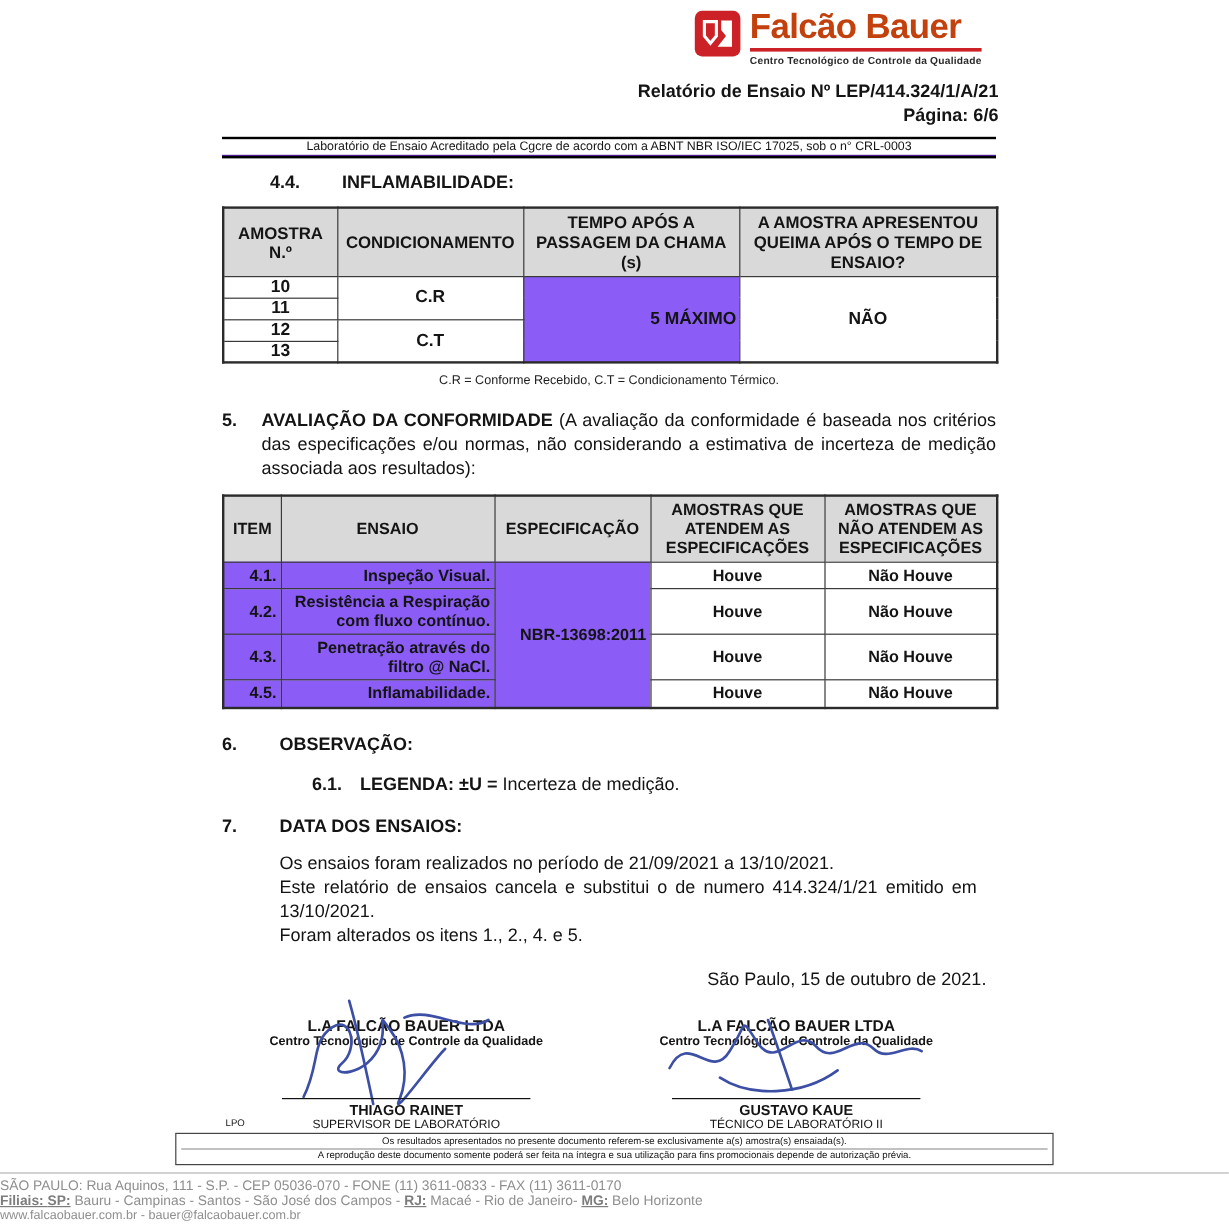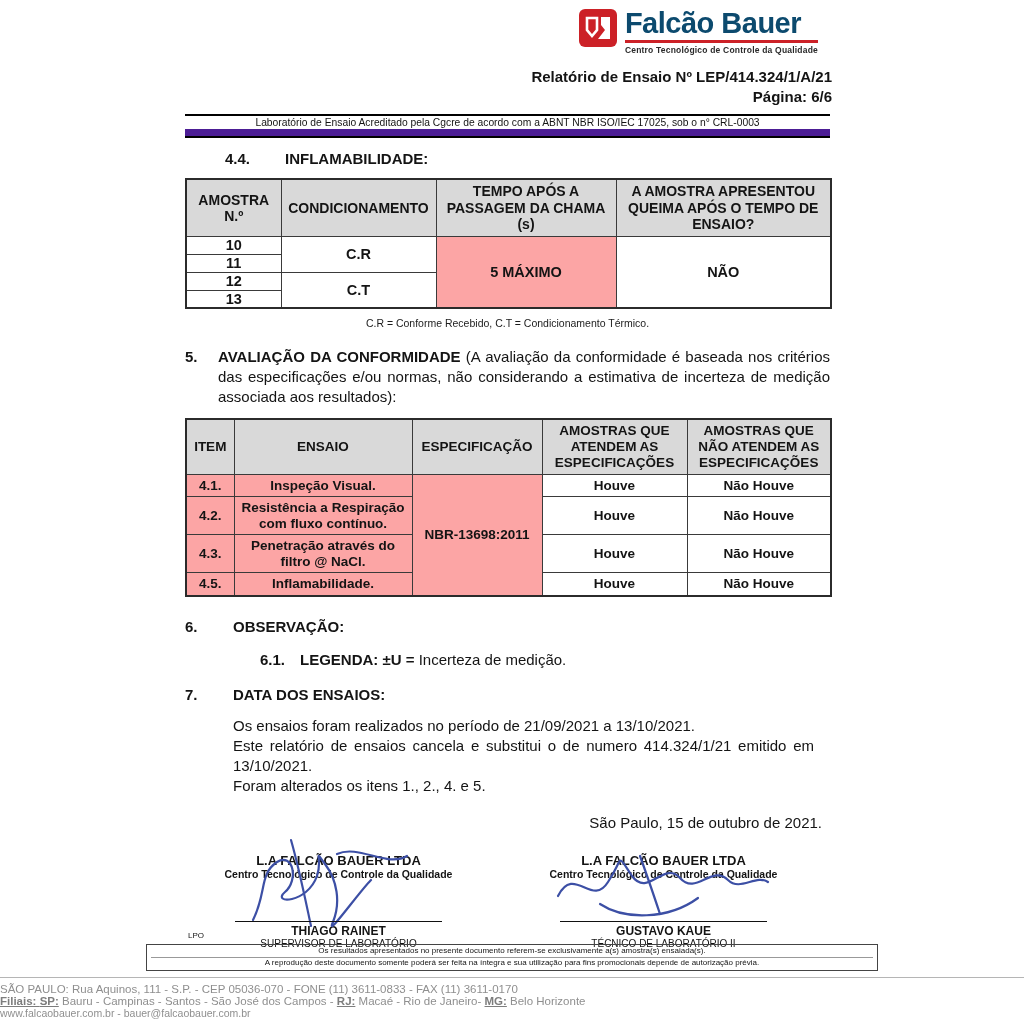--- a/index.html
+++ b/index.html
@@ -9,45 +9,45 @@
     font-family: "Liberation Sans", sans-serif;
     color: #141414;
     position: relative; overflow: hidden;
   }
   .page { position: relative; width: 1024px; height: 1024px; padding-top: 8px; }
 
   
   .logo-row { display: flex; justify-content: flex-end; padding-right: 206px; }
   .logo-block { display: flex; align-items: flex-start; gap: 7px; }
   .logo-icon { width: 40px; height: 40px; flex: none; }
-  .brand { font-size: 29px; font-weight: bold; letter-spacing: -0.5px; line-height: 1.05; color: #0c4a6e; }
+  .brand { font-size: 29px; font-weight: bold; letter-spacing: -0.5px; line-height: 1.05; color: #c2410c; }
   .brand-rule { height: 3px; margin: 2px 0; }
   .brand-sub { font-size: 8.5px; font-weight: bold; color: #2a2a2a; letter-spacing: 0.2px; }
 
   
   .report-head { margin-top: 12px; padding-right: 192px; text-align: right; font-weight: bold; font-size: 15px; line-height: 1.3; }
 
   
   .accred { margin: 8px 0 0 185px; width: 645px; border-top: 2px solid #000; border-bottom: 2px solid #000; }
   .accred-line { font-size: 10.3px; text-align: center; padding: 1px 0; }
-  .accred-line.first { border-bottom: 7px solid #4c1d95; }
+  .accred-line.first { border-bottom: 1px solid #4c1d95; }
 
   
   .content { margin-left: 185px; width: 645px; }
 
   .sec44 { margin-top: 12px; font-weight: bold; font-size: 15px; padding-left: 40px; }
   .sec44 .n { display: inline-block; width: 60px; }
 
   table.tbl { border-collapse: collapse; width: 645px; table-layout: fixed; margin-top: 11px; }
   table.tbl { border: 2.5px solid #2b2b2b; }
   .tbl th, .tbl td { border: 1px solid #3a3a3a; text-align: center; vertical-align: middle; font-weight: bold; }
   .tbl th { background: #d9d9d9; font-size: 14px; line-height: 1.18; padding: 3px 3px; }
   .tbl1 th { height: 50px; }
   .tbl1 td { font-size: 14.5px; height: 18px; padding: 0 2px; }
-  td.gray { background: #fca5a5; }
+  td.gray { background: #8b5cf6; text-align: right; }
   td.white { background: #ffffff; }
 
   .footnote { margin-top: 8px; width: 645px; text-align: center; font-size: 10.5px; color: #1c1c1c; }
 
   .sec-flex { display: flex; font-size: 15px; line-height: 1.32; }
   .sec5 { margin-top: 18px; }
   .sec-flex .num { flex: none; width: 33px; font-weight: bold; }
   .sec5 .body { text-align: justify; }
   .bold { font-weight: bold; }
 

